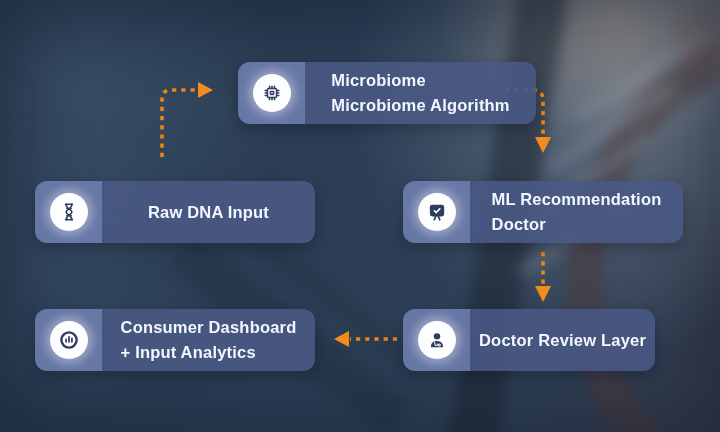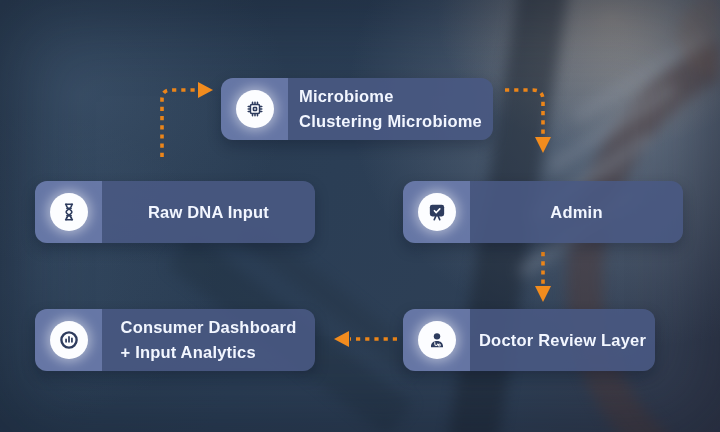--- a/index.html
+++ b/index.html
@@ -73,38 +73,38 @@
     <g>
       <path d="M543 252 L543 284"></path>
       <polygon points="543,302 535,286 551,286"></polygon>
     </g>
     <g>
       <path d="M397 339 L350 339"></path>
       <polygon points="334,339 349,331 349,347"></polygon>
     </g>
   </svg>
 
-  <div class="node" style="left:221px;top:62px;width:272px;margin-top:16px;">
+  <div class="node" style="left:238px;top:62px;width:298px;">
     <div class="icon-section">
       <div class="icon-circle">
         <svg width="22" height="22" viewBox="0 0 24 24">
           <g stroke="#2e3c5e" stroke-width="1.7" fill="none">
             <rect x="7" y="7" width="10" height="10" rx="1.6"></rect>
             <rect x="10.3" y="10.3" width="3.4" height="3.4" rx="0.6"></rect>
           </g>
           <g stroke="#2e3c5e" stroke-width="1.7" stroke-linecap="round">
             <path d="M9.3 4.6v1.6M12 4.6v1.6M14.7 4.6v1.6M9.3 17.8v1.6M12 17.8v1.6M14.7 17.8v1.6M4.6 9.3h1.6M4.6 12h1.6M4.6 14.7h1.6M17.8 9.3h1.6M17.8 12h1.6M17.8 14.7h1.6"></path>
           </g>
         </svg>
       </div>
     </div>
     <div class="node-body">
       <div class="label">
         <div>Microbiome</div>
-        <div>Clustering Microbiome</div>
+        <div>Microbiome Algorithm</div>
       </div>
     </div>
   </div>
 
   <div class="node" style="left:35px;top:181px;width:280px;">
     <div class="icon-section">
       <div class="icon-circle">
         <svg width="22" height="22" viewBox="0 0 24 24" fill="none" stroke="#2e3c5e" stroke-width="1.7" stroke-linecap="round">
           <path d="M8.3 3.5h7.4M8.3 20.5h7.4"></path>
           <path d="M8.8 3.5c0 5.2 6.4 5.7 6.4 8.5s-6.4 3.3-6.4 8.5"></path>
@@ -125,21 +125,22 @@
       <div class="icon-circle">
         <svg width="22" height="22" viewBox="0 0 24 24">
           <rect x="4.2" y="4.2" width="15.6" height="12.6" rx="2.6" fill="#2e3c5e"></rect>
           <path d="M9.2 10.6l2 2 3.8-4" stroke="#ffffff" stroke-width="1.8" fill="none" stroke-linecap="round" stroke-linejoin="round"></path>
           <path d="M10.6 16.8L9 20.4M13.4 16.8l1.6 3.6" stroke="#2e3c5e" stroke-width="1.8" stroke-linecap="round"></path>
         </svg>
       </div>
     </div>
     <div class="node-body">
       <div class="label">
-        <div>Admin</div>
+        <div>ML Recommendation</div>
+        <div>Doctor</div>
       </div>
     </div>
   </div>
 
   <div class="node" style="left:403px;top:309px;width:252px;">
     <div class="icon-section">
       <div class="icon-circle">
         <svg width="22" height="22" viewBox="0 0 24 24">
           <circle cx="12" cy="8" r="3.5" fill="#2e3c5e"></circle>
           <path d="M12 13.2c-3.9 0-6.6 2.4-6.6 6.1 0 .4.3.7.7.7h11.8c.4 0 .7-.3.7-.7 0-3.7-2.7-6.1-6.6-6.1z" fill="#2e3c5e"></path>

